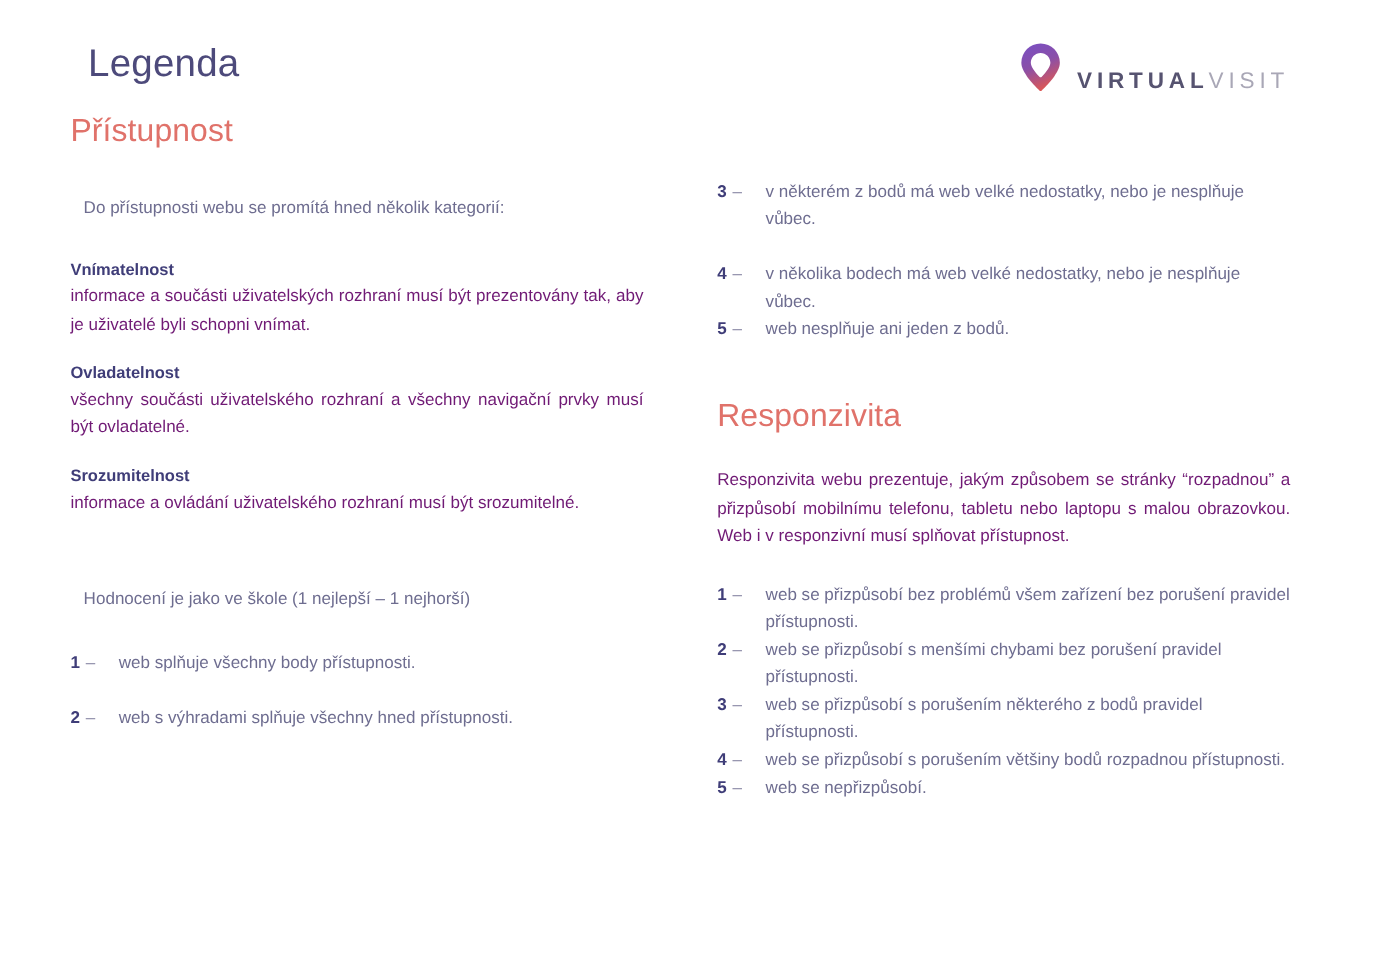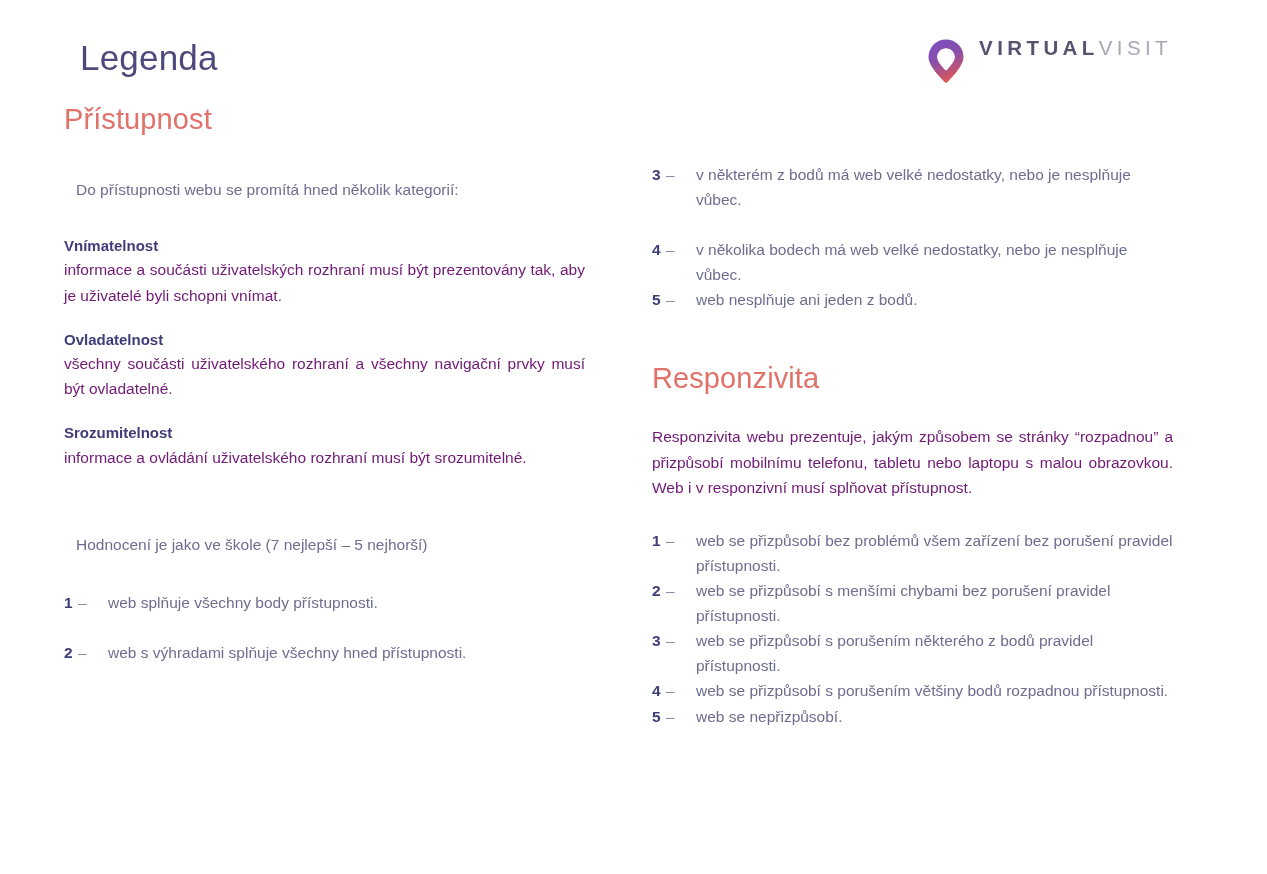--- a/index.html
+++ b/index.html
@@ -39,21 +39,21 @@
     line-height: 1;
     margin: 0;
     padding-top: 6px;
   }
 
   .logo {
     position: absolute;
     right: 31px;
     top: 4px;
     display: flex;
-    align-items: flex-start;
+    align-items: flex-end;
     gap: 14px;
   }
   .logo-pin {
     width: 38px;
     height: 46px;
     display: block;
   }
   .logo-text {
     font-size: 20.5px;
     letter-spacing: 4.4px;
@@ -204,21 +204,21 @@
     <div class="block">
       <p class="sub-title">Srozumitelnost</p>
       <p class="sub-body">informace a ovládání uživatelského rozhraní musí být srozumitelné.</p>
     </div>
 
     <div class="gap-md"></div>
 
 
     <div class="gap-lg"></div>
 
-    <p class="lead">Hodnocení je jako ve škole (7 nejlepší – 5 nejhorší)</p>
+    <p class="lead">Hodnocení je jako ve škole (1 nejlepší – 1 nejhorší)</p>
 
     <div class="gap-md"></div>
 
     <ul class="rating-list">
       <li class="rating-item">
         <span class="rating-num">1</span>
         <span class="rating-dash">–</span>
         <span class="rating-text">web splňuje všechny body přístupnosti.</span>
       </li>
       <li style="height:25px"></li>

